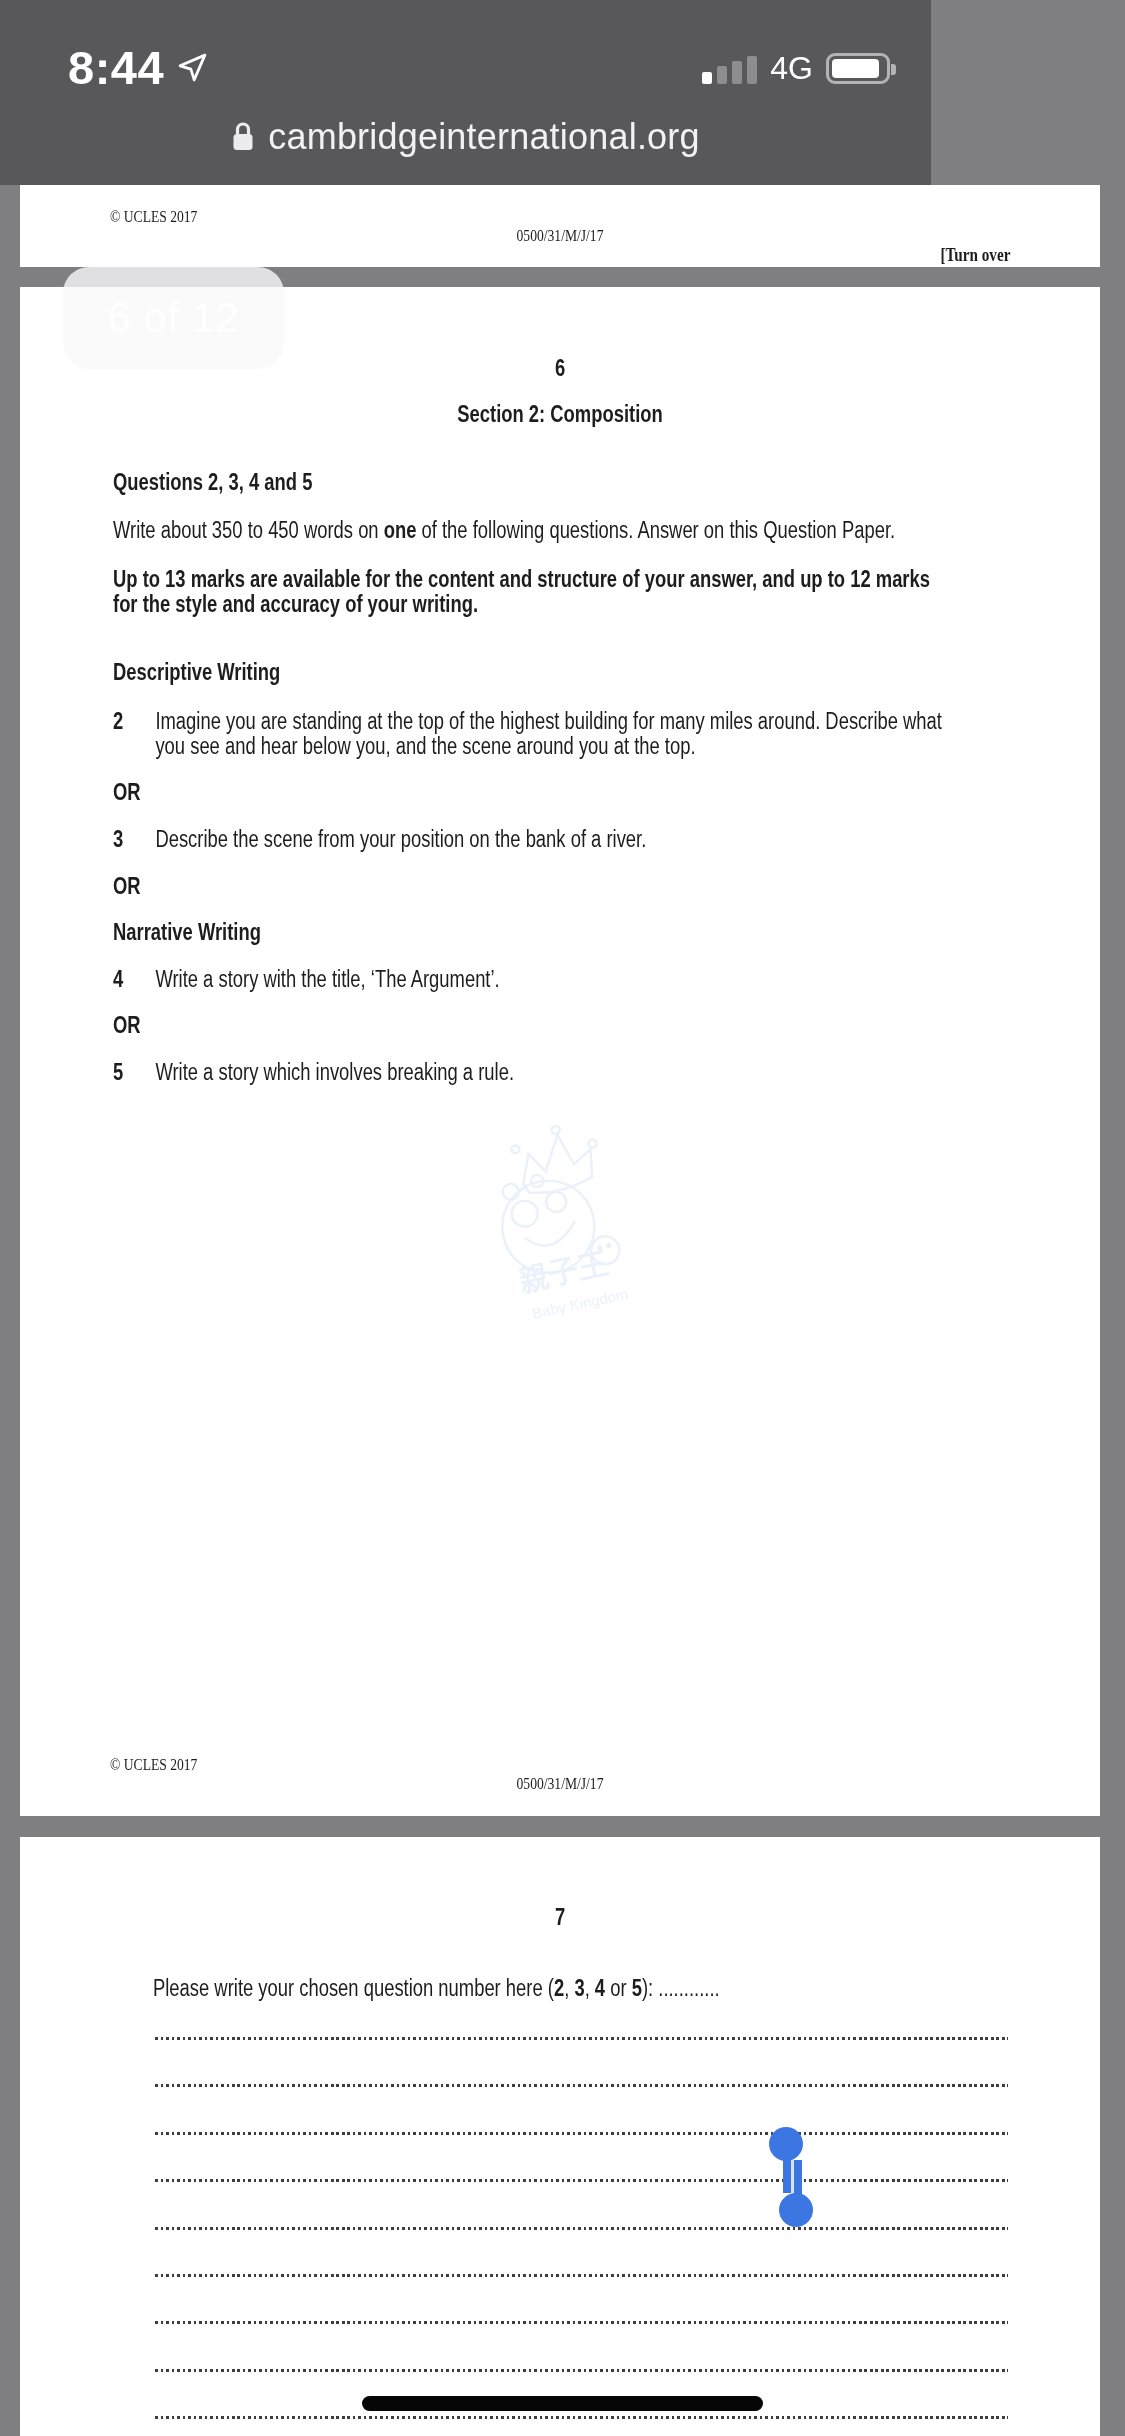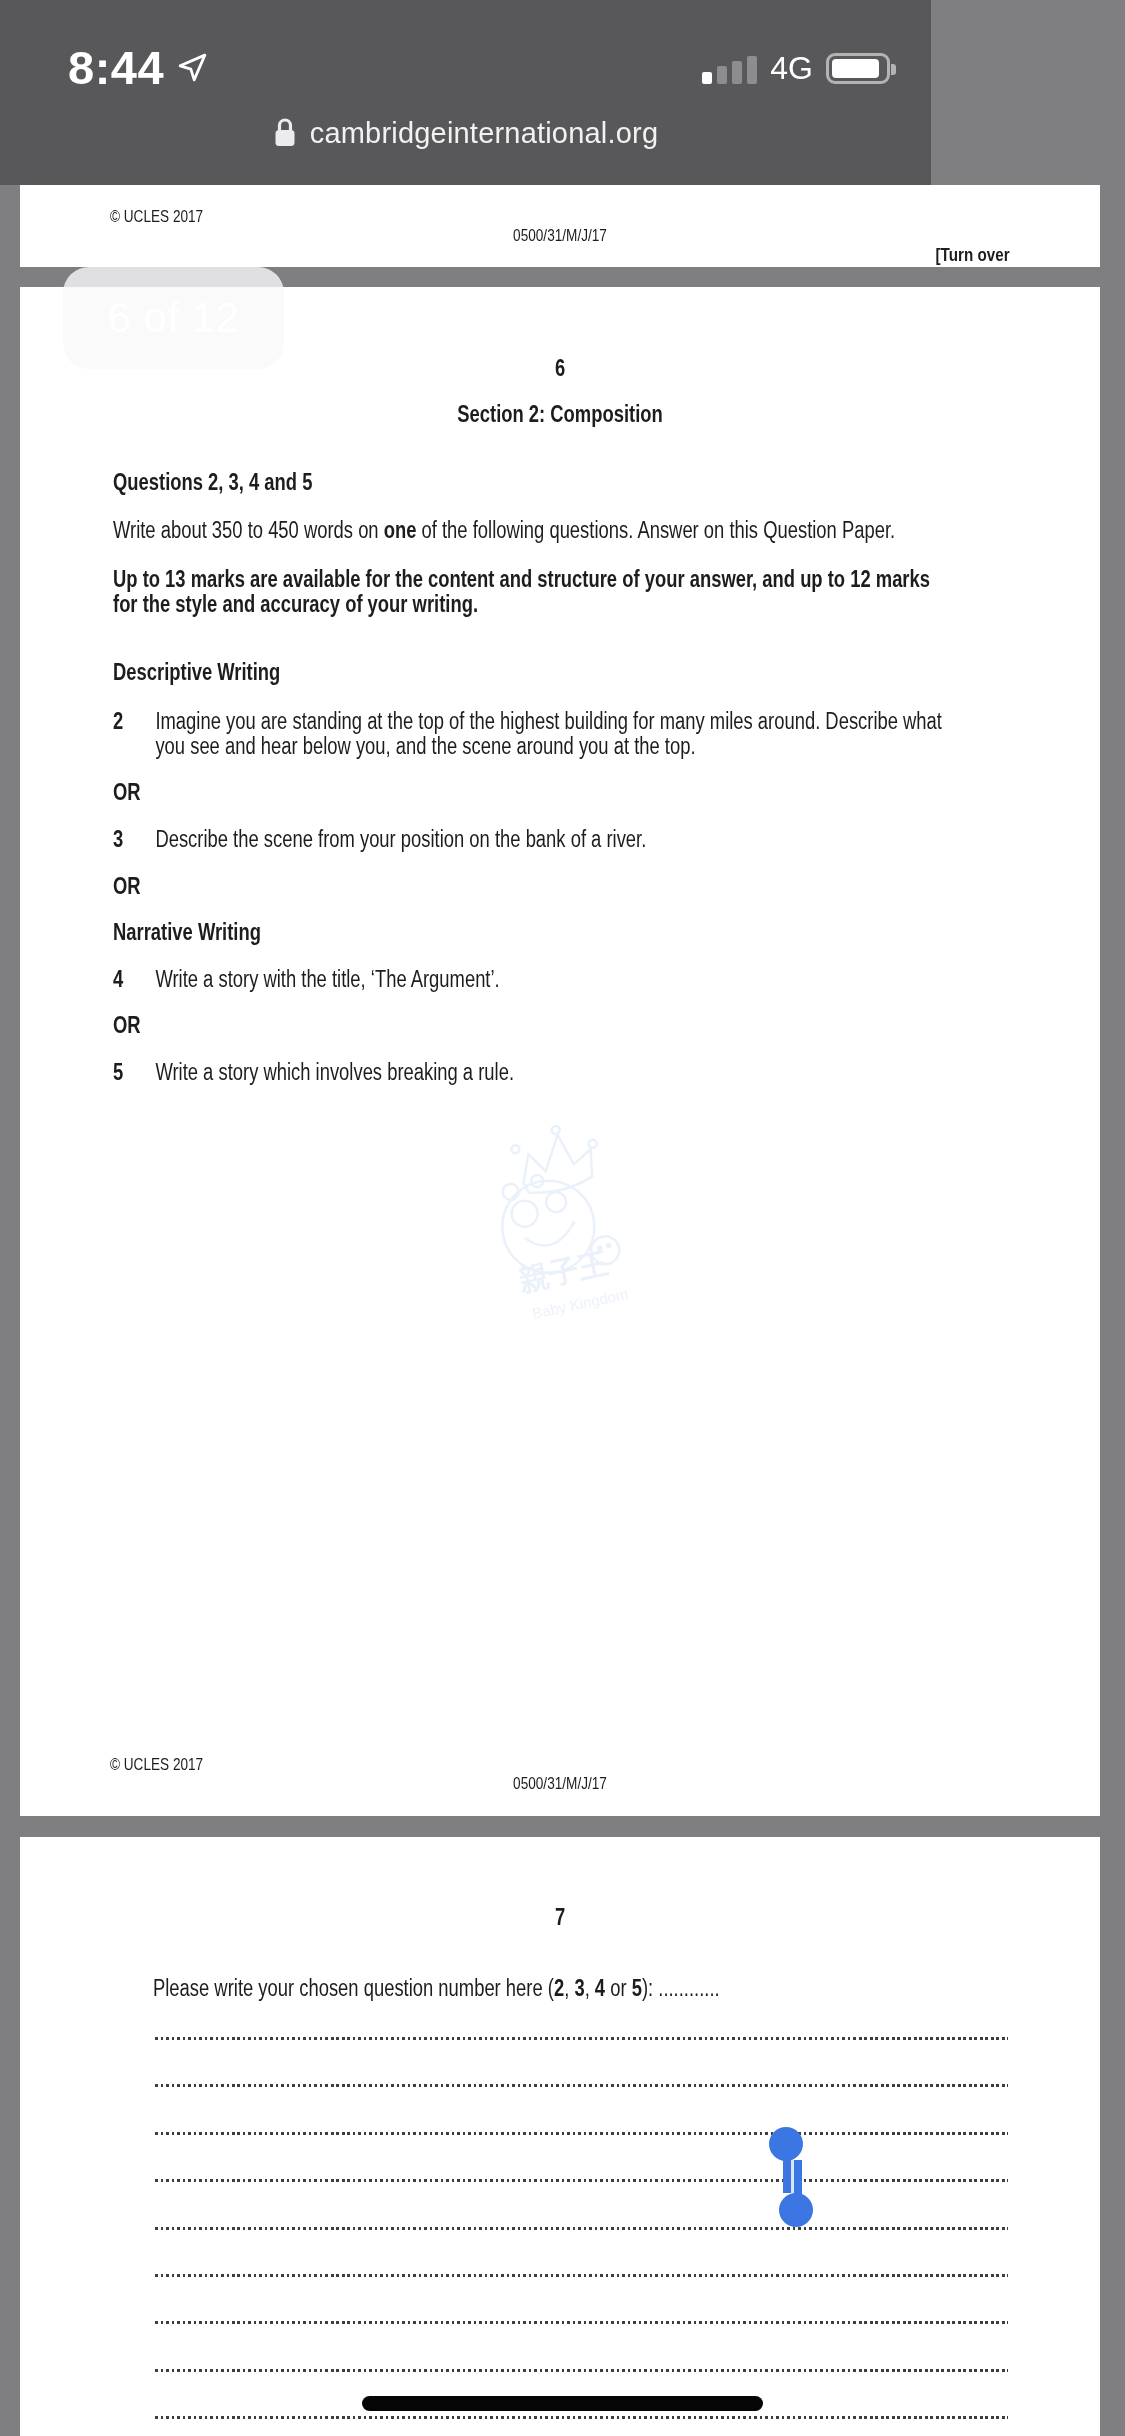--- a/index.html
+++ b/index.html
@@ -18,41 +18,41 @@
   .signal span { width:10px; border-radius:2px; background:rgba(255,255,255,0.32); display:block; }
   .signal .b1 { height:12px; background:#fff; }
   .signal .b2 { height:18px; }
   .signal .b3 { height:23px; }
   .signal .b4 { height:28px; }
   .net { color:#fff; font-size:32px; font-weight:400; }
   .battery { position:relative; width:64px; height:31px; border:3px solid rgba(255,255,255,0.55); border-radius:9px; }
   .battery .fill { position:absolute; left:3px; top:3px; bottom:3px; width:47px; background:#fff; border-radius:4px; }
   .battery .nub { position:absolute; right:-9px; top:8px; width:5px; height:11px; background:rgba(255,255,255,0.55); border-radius:0 3px 3px 0; }
   .url-row { position:absolute; top:116px; left:0; width:100%; display:flex; justify-content:center; align-items:center; gap:13px; }
-  .url-text { color:#f2f2f3; font-size:29px; font-weight:400; letter-spacing:0.2px; }
+  .url-text { color:#f2f2f3; font-size:36px; font-weight:400; letter-spacing:0.2px; }
 
   
   .page { position:absolute; left:20px; width:1080px; background:#fff; }
   .page-top   { top:185px; height:82px; }
   .page-six   { top:287px; height:1529px; }
   .page-seven { top:1837px; height:599px; }
 
   .pdf { color:#1d1d1d; font-size:23px; line-height:25px; position:absolute; white-space:pre-line; }
   .condL { transform:scaleX(0.8); transform-origin:0 50%; }
   .condC { transform:scaleX(0.8); transform-origin:50% 50%; }
   .condR { transform:scaleX(0.8); transform-origin:100% 50%; }
   .b { font-weight:700; }
   .small { font-size:17px; line-height:19px; }
   .centered { left:0; width:100%; text-align:center; }
 
   .q-row { display:flex; left:93px; width:1150px; }
   .q-num { flex:0 0 53px; font-weight:700; }
   .q-text { white-space:pre-line; }
 
-  .footer-row { left:0; width:100%; }
+  .footer-row { left:0; width:100%;font-family:Liberation Serif, serif; }
   .f-left  { position:absolute; left:90px; }
   .f-center{ position:absolute; left:0; width:100%; text-align:center; }
   .f-right { position:absolute; right:90px; font-weight:700; font-size:19px; }
 
   
   .page-badge {
     position:absolute; left:63px; top:267px; width:221px; height:102px; z-index:7;
     background:rgba(249,249,250,0.8); border-radius:26px;
     display:flex; align-items:center; justify-content:center;
     color:#ffffff; font-size:42px; font-weight:500; letter-spacing:0.5px;

